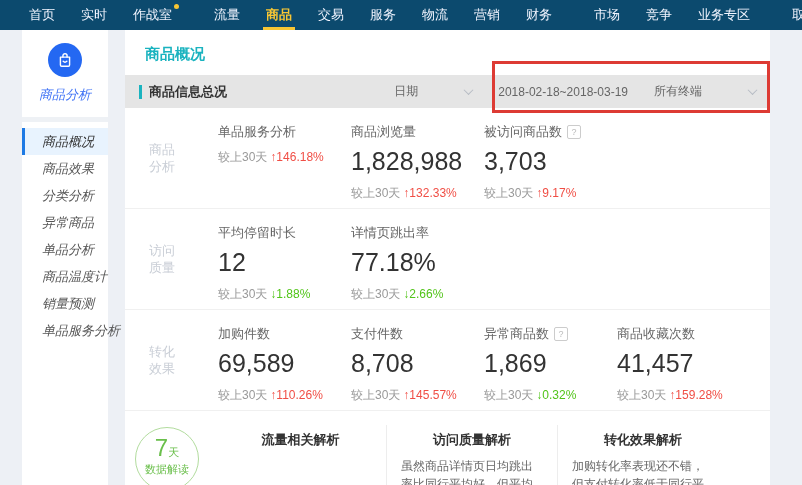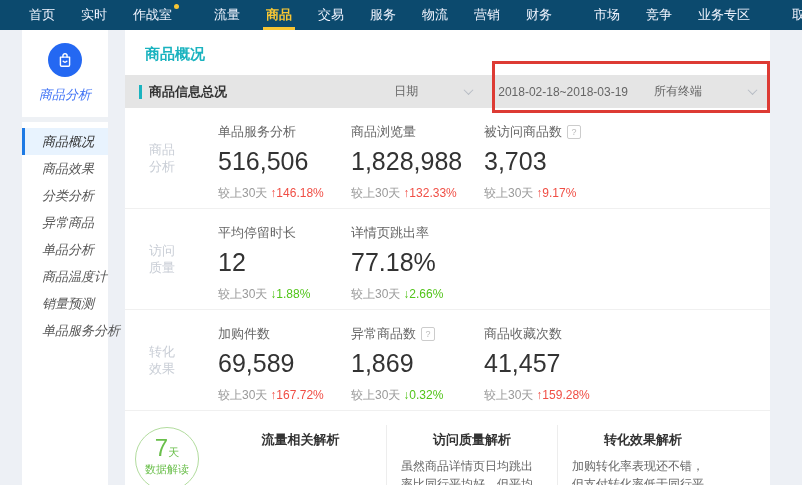--- a/index.html
+++ b/index.html
@@ -165,21 +165,20 @@
       </div>
     </div>
 
     <div id="metrics">
         <div class="mrow">
           <div class="mgroup">
             <span>商品分析</span>
           </div>
           <div class="mcell">
             <div class="lbl">单品服务分析</div>
-            <div class="val">516,506</div>
             <div class="cmp">较上30天<span class="delta up">↑146.18%</span></div>
           </div>
           <div class="mcell">
             <div class="lbl">商品浏览量</div>
             <div class="val">1,828,988</div>
             <div class="cmp">较上30天<span class="delta up">↑132.33%</span></div>
           </div>
           <div class="mcell">
             <div class="lbl">被访问商品数<span class="help">?</span></div>
             <div class="val">3,703</div>
@@ -201,21 +200,26 @@
             <div class="cmp">较上30天<span class="delta down">↓2.66%</span></div>
           </div>
         </div>
         <div class="mrow">
           <div class="mgroup">
             <span>转化效果</span>
           </div>
           <div class="mcell">
             <div class="lbl">加购件数</div>
             <div class="val">69,589</div>
-            <div class="cmp">较上30天<span class="delta up">↑167.72%</span></div>
+            <div class="cmp">较上30天<span class="delta up">↑110.26%</span></div>
+          </div>
+          <div class="mcell">
+            <div class="lbl">支付件数</div>
+            <div class="val">8,708</div>
+            <div class="cmp">较上30天<span class="delta up">↑145.57%</span></div>
           </div>
           <div class="mcell">
             <div class="lbl">异常商品数<span class="help">?</span></div>
             <div class="val">1,869</div>
             <div class="cmp">较上30天<span class="delta down">↓0.32%</span></div>
           </div>
           <div class="mcell">
             <div class="lbl">商品收藏次数</div>
             <div class="val">41,457</div>
             <div class="cmp">较上30天<span class="delta up">↑159.28%</span></div>

